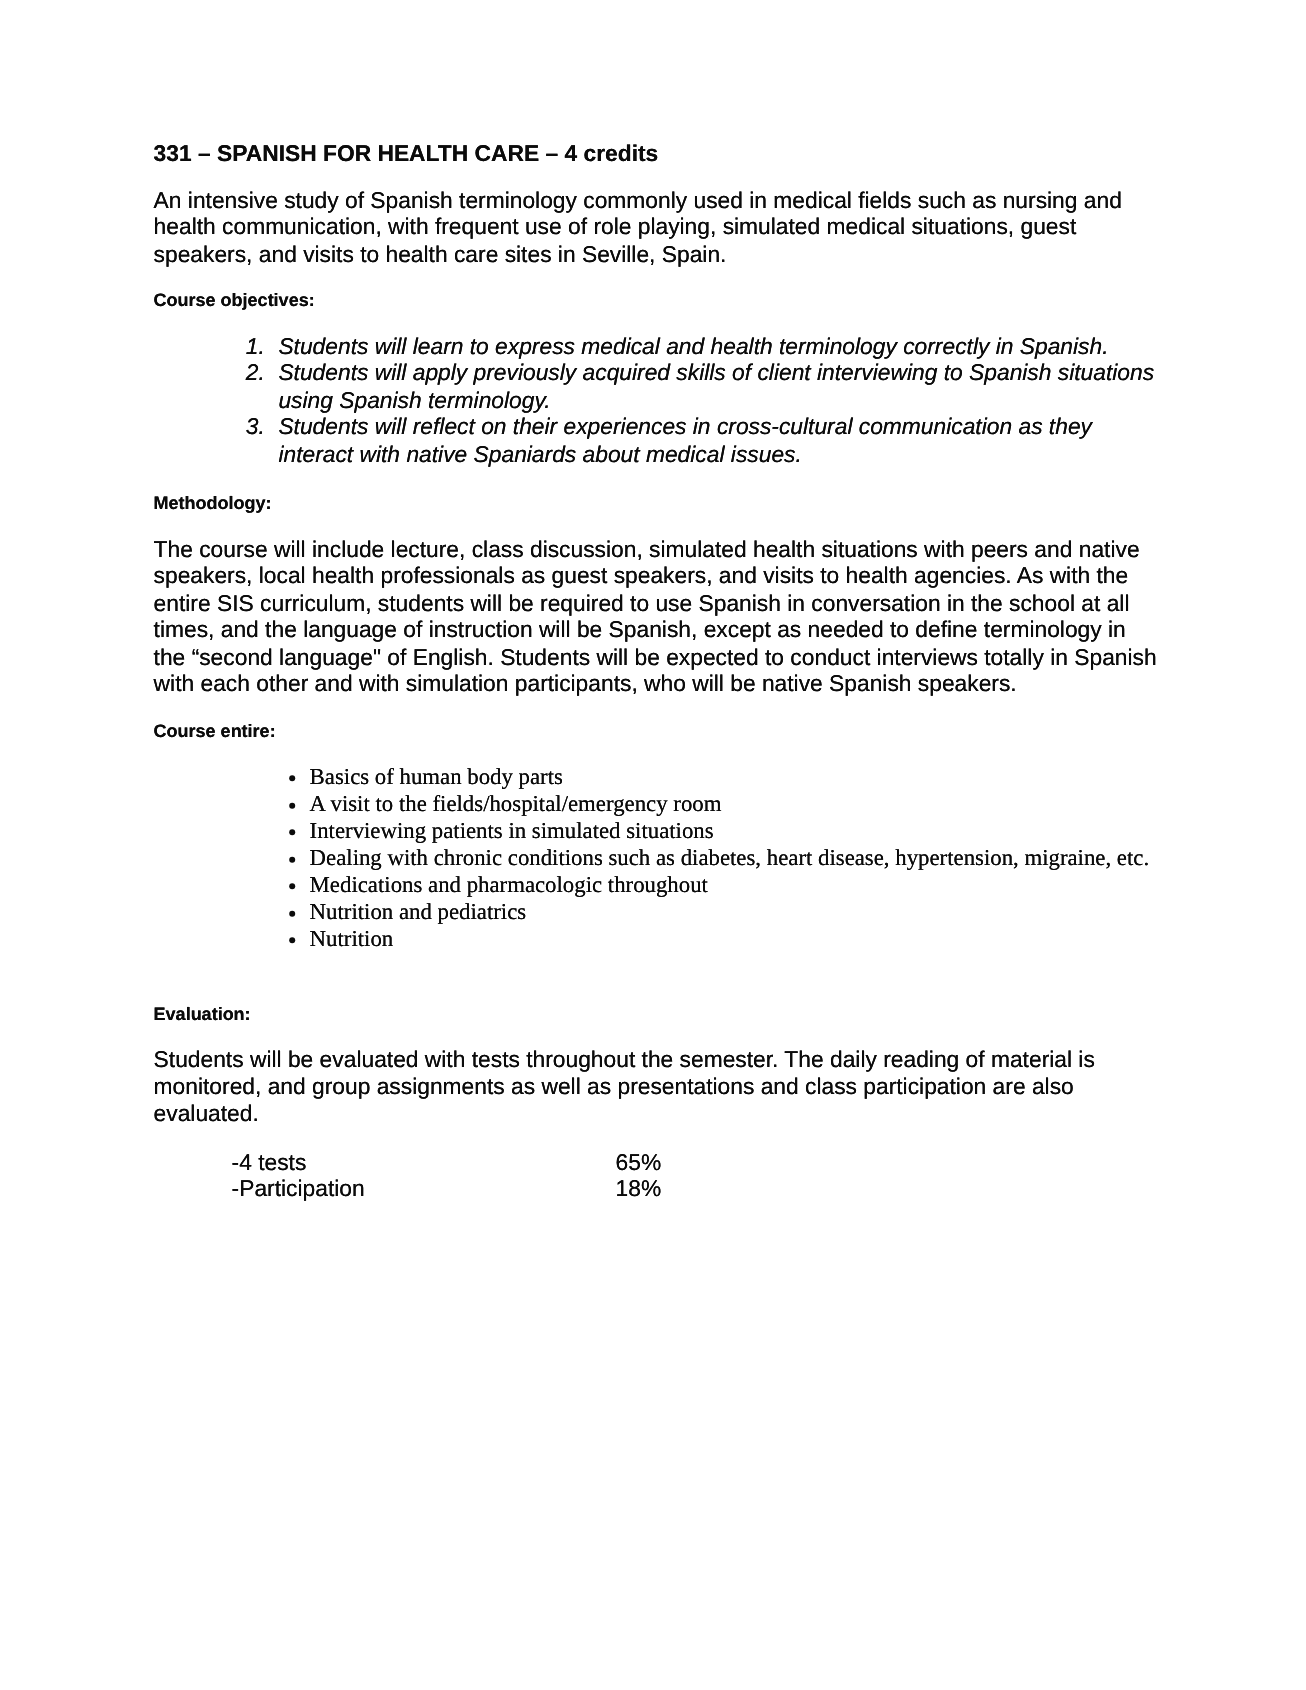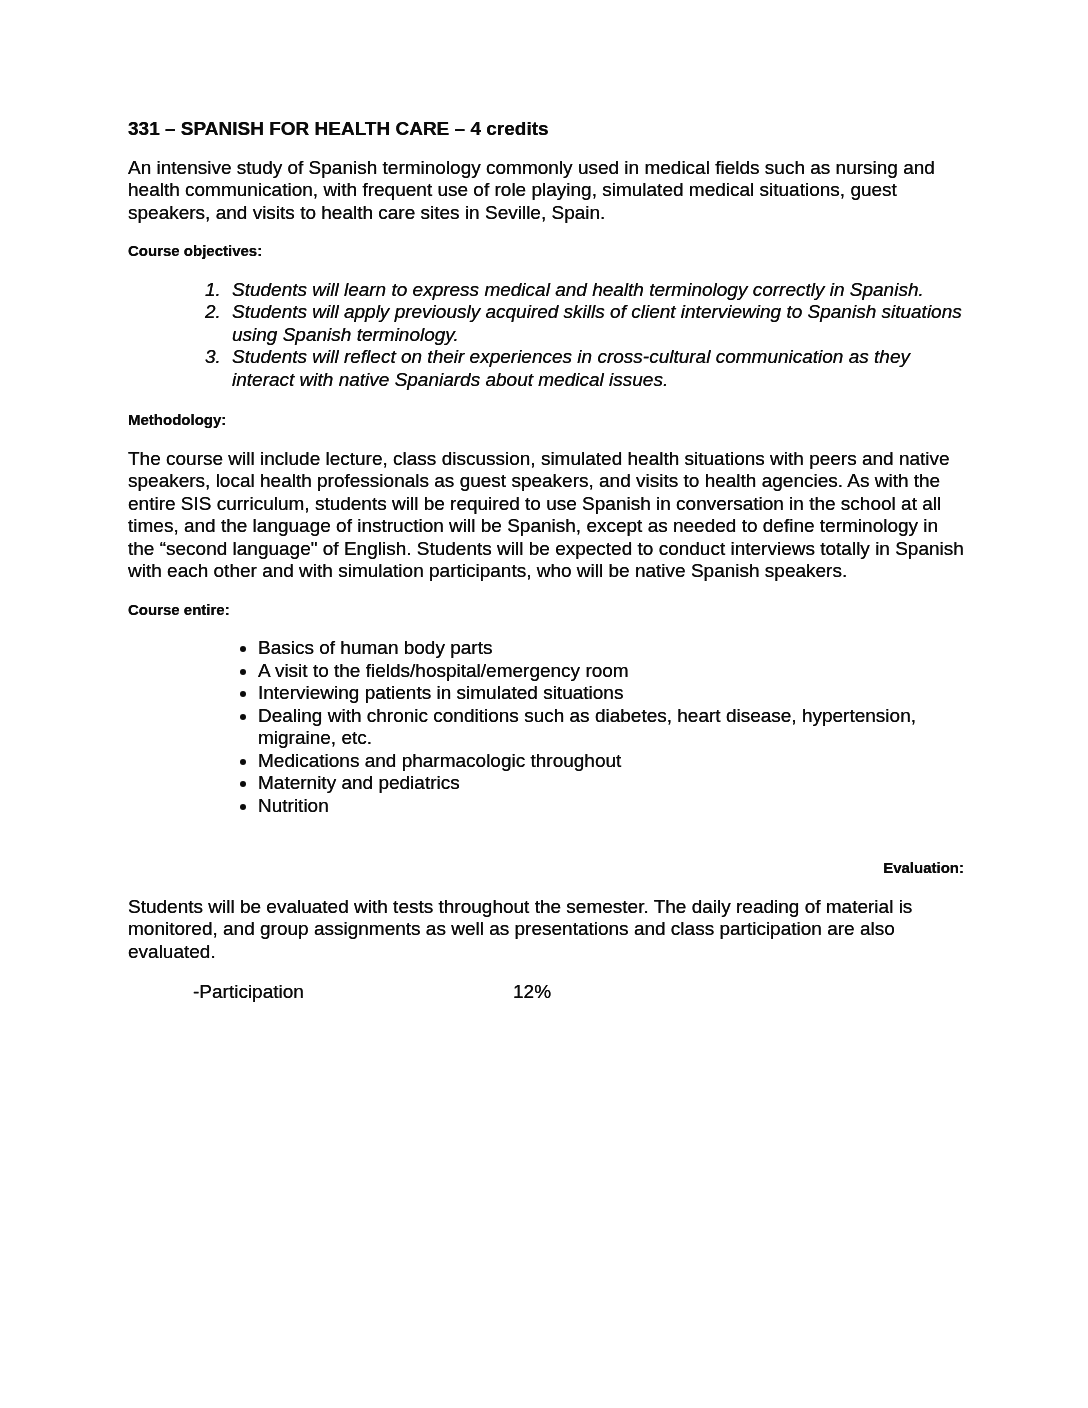--- a/index.html
+++ b/index.html
@@ -26,38 +26,38 @@
     font-weight: bold;
     margin: 0 0 16px 0;
   }
   .section-heading {
     font-size: 15px;
     font-weight: bold;
     margin: 0 0 16px 0;
   }
   .heading-evaluation {
     margin-top: 40px;
-    text-align: right;
   }
   p.para {
     margin: 0 0 16px 0;
   }
   ol.objectives-list {
     margin: 0 0 18px 0;
     padding: 0 0 0 98px;
   }
   ol.objectives-list li {
     margin: 0;
     padding-left: 6px;
     font-style: italic;
   }
   ul.topics-list {
     margin: 0 0 18px 0;
     padding: 0 0 0 130px;
     list-style: disc outside;
+    font-family: Liberation Serif, serif;
   }
   ul.topics-list li {
     margin: 0;
   }
   .eval-table {
     margin: 18px 0 0 65px;
   }
   .eval-row {
     display: flex;
   }
@@ -88,27 +88,31 @@
   <h2 class="section-heading">Methodology:</h2>
   <p class="para">The course will include lecture, class discussion, simulated health situations with peers and native speakers, local health professionals as guest speakers, and visits to health agencies. As with the entire SIS curriculum, students will be required to use Spanish in conversation in the school at all times, and the language of instruction will be Spanish, except as needed to define terminology in the “second language" of English. Students will be expected to conduct interviews totally in Spanish with each other and with simulation participants, who will be native Spanish speakers.</p>
 
   <h2 class="section-heading">Course entire:</h2>
   <ul class="topics-list">
     <li>Basics of human body parts</li>
     <li>A visit to the fields/hospital/emergency room</li>
     <li>Interviewing patients in simulated situations</li>
     <li>Dealing with chronic conditions such as diabetes, heart disease, hypertension, migraine, etc.</li>
     <li>Medications and pharmacologic throughout</li>
-    <li>Maternity and pediatrics</li>
+    <li>Nutrition and pediatrics</li>
     <li>Nutrition</li>
   </ul>
 
   <h2 class="section-heading heading-evaluation">Evaluation:</h2>
   <p class="para">Students will be evaluated with tests throughout the semester. The daily reading of material is monitored, and group assignments as well as presentations and class participation are also evaluated.</p>
 
   <div class="eval-table">
     <div class="eval-row">
+      <span class="eval-label">-4 tests</span>
+      <span class="eval-value">65%</span>
+    </div>
+    <div class="eval-row">
       <span class="eval-label">-Participation</span>
-      <span class="eval-value">12%</span>
+      <span class="eval-value">18%</span>
     </div>
   </div>
 
 </div>
 
 </body></html>

